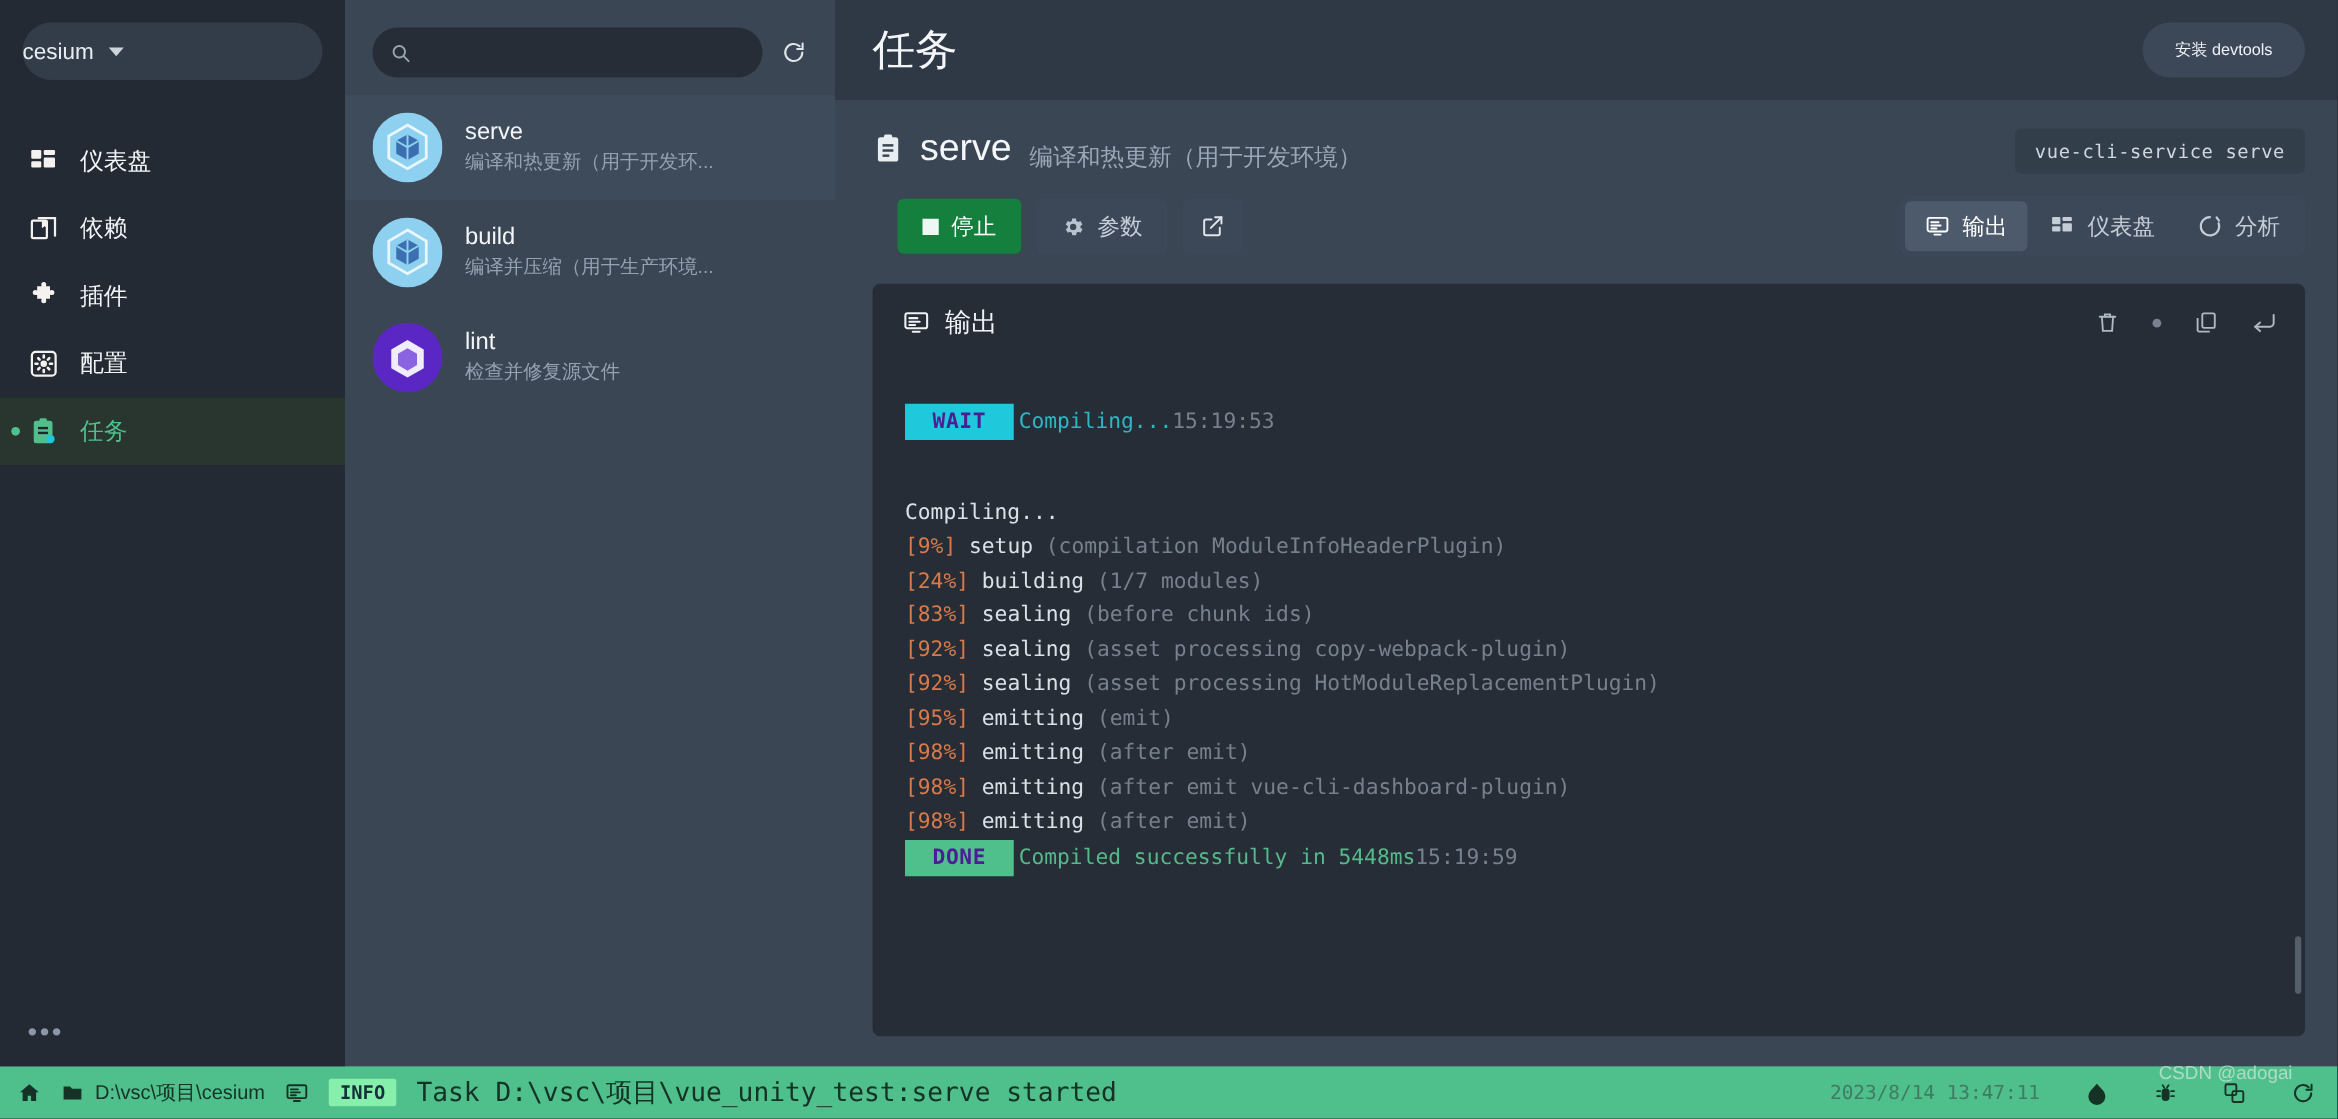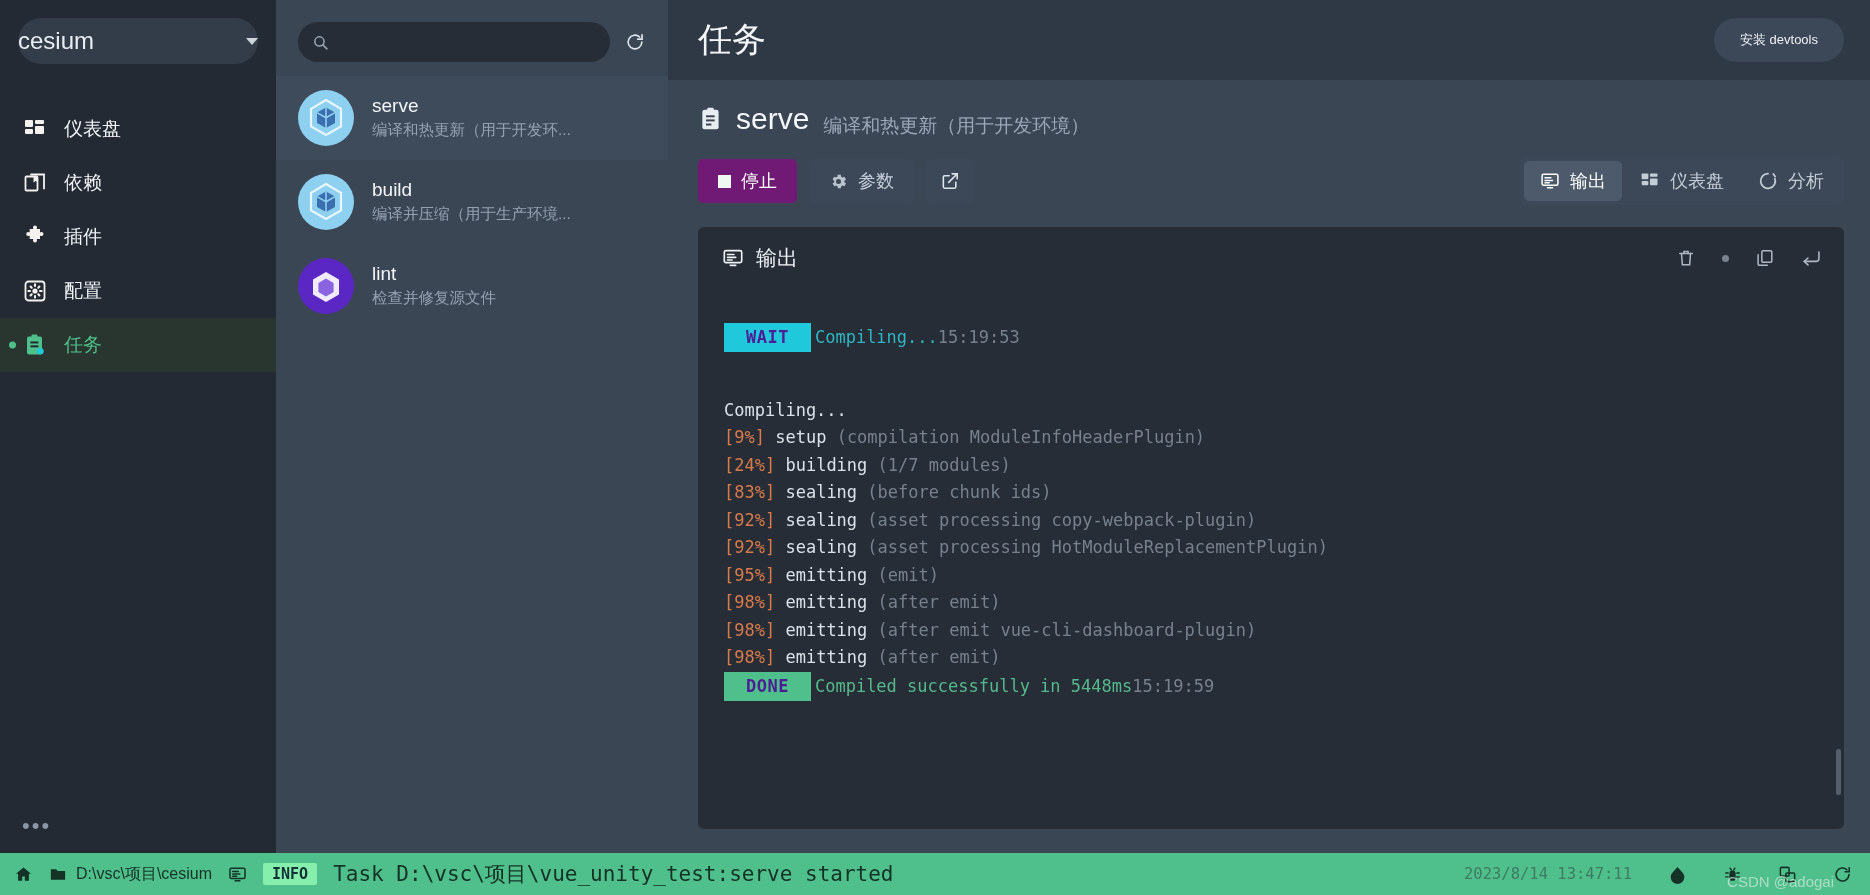--- a/index.html
+++ b/index.html
@@ -21,23 +21,23 @@
   .sidebar {
     width: 276px; flex: 0 0 276px;
     background: #232a33;
     display: flex; flex-direction: column;
     position: relative;
   }
   .project-switcher {
     margin: 18px 18px 0 18px;
     height: 46px; border-radius: 23px;
     background: #333d49;
-    display: flex; align-items: center; justify-content: space-between;
+    display: flex; align-items: center; justify-content: flex-start;
     gap: 12px; cursor: pointer;
-    color: #e9edf2; font-size: 24px;
+    color: #e9edf2; font-size: 18px;
   }
   .project-switcher .caret {
     width: 0; height: 0;
     border-left: 6px solid transparent;
     border-right: 6px solid transparent;
     border-top: 7px solid #cdd4dc;
   }
   .nav { margin-top: 38px; display: flex; flex-direction: column; }
   .nav-item {
     height: 54px; display: flex; align-items: center;
@@ -127,21 +127,21 @@
   .mh-row2 {
     display: flex; align-items: center; justify-content: space-between;
     margin-top: 18px;
   }
   .actions { display: flex; align-items: center; gap: 12px; }
   .btn {
     height: 44px; border-radius: 5px; border: 0; cursor: pointer;
     display: flex; align-items: center; gap: 10px; padding: 0 20px;
     font-size: 18px; font-family: "Liberation Sans", sans-serif;
   }
-  .btn-stop { background: #701a75; color: #ffffff; }
+  .btn-stop { background: #15803d; color: #ffffff; margin-left: 20px; }
   .btn-stop .sq { width: 13px; height: 13px; background: #eef7f2; }
   .btn-param { background: #3c4757; color: #c6cfd9; }
   .btn-icon { background: #3c4757; color: #dfe5ec; width: 48px; justify-content: center; padding: 0; }
 
   .tabs { display: flex; align-items: center; background: #3c4757; border-radius: 6px; padding: 4px; gap: 2px; }
   .tab {
     display: flex; align-items: center; gap: 10px;
     height: 40px; padding: 0 16px; border-radius: 5px;
     color: #c4ccd6; font-size: 18px; cursor: pointer;
   }
@@ -205,21 +205,21 @@
   .sb-task {
     font-family: "DejaVu Sans Mono", "Liberation Mono", monospace;
     font-size: 21px; color: #153226;
   }
   .sb-right { display: flex; align-items: center; gap: 36px; }
   .sb-time {
     font-family: "DejaVu Sans Mono", "Liberation Mono", monospace;
     font-size: 15.5px; color: #3f7c63;
   }
   .wm {
-    position: absolute; right: 36px; bottom: 5px;
+    position: absolute; right: 36px; bottom: 28px;
     color: #cfe8dc; opacity: .72; font-size: 15px; pointer-events: none;
   }
   svg { display: block; }
 </style>
 </head>
 <body>
 
 <div class="app">
   <div class="body-row">
 
@@ -373,20 +373,21 @@
                   <rect x="8.5" y="1.5" width="6" height="4" rx="1.2" fill="#e8edf2"></rect>
                   <rect x="7.4" y="8.6" width="8" height="1.8" fill="#39424d"></rect>
                   <rect x="7.4" y="12.4" width="8" height="1.8" fill="#39424d"></rect>
                   <rect x="7.4" y="16.2" width="5" height="1.8" fill="#39424d"></rect>
                 </svg>
               </span>
               <span>serve</span>
             </span>
             <span class="mh-desc">编译和热更新（用于开发环境）</span>
           </div>
+          <div class="cmd-chip">vue-cli-service serve</div>
         </div>
 
         <div class="mh-row2">
           <div class="actions">
             <button class="btn btn-stop">
               <span class="sq"></span>
               <span>停止</span>
             </button>
             <button class="btn btn-param">
               <span>

